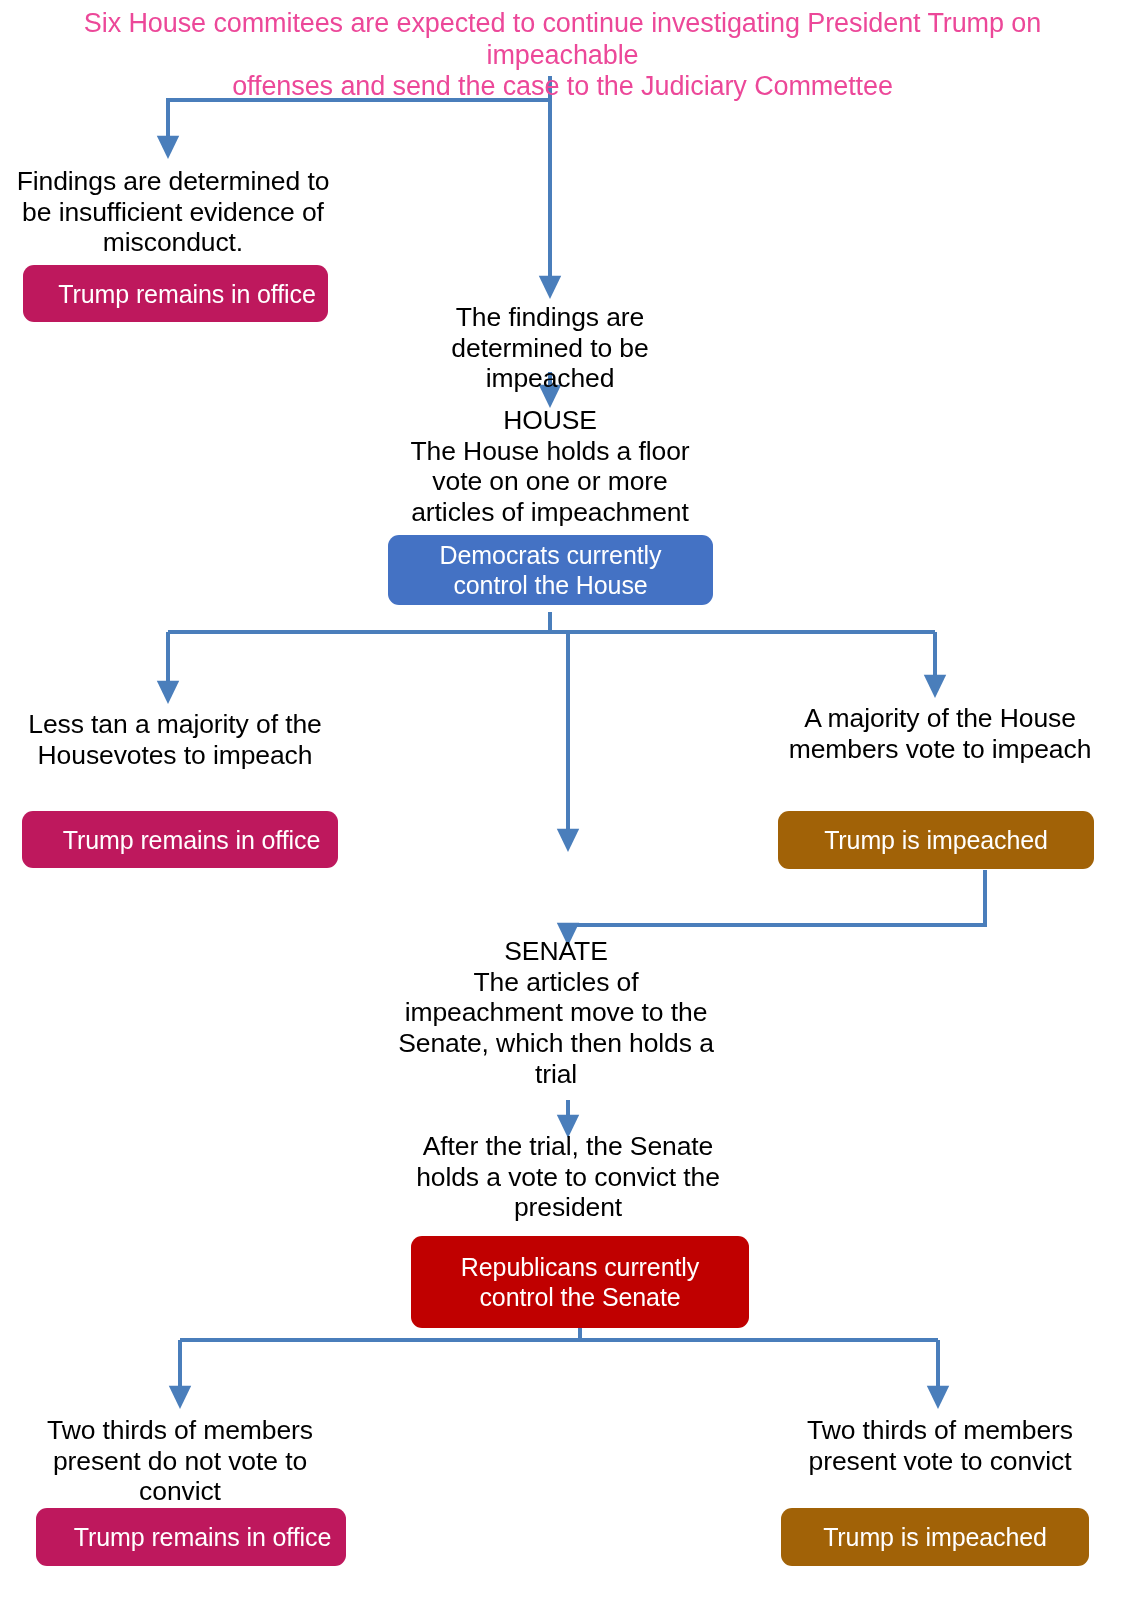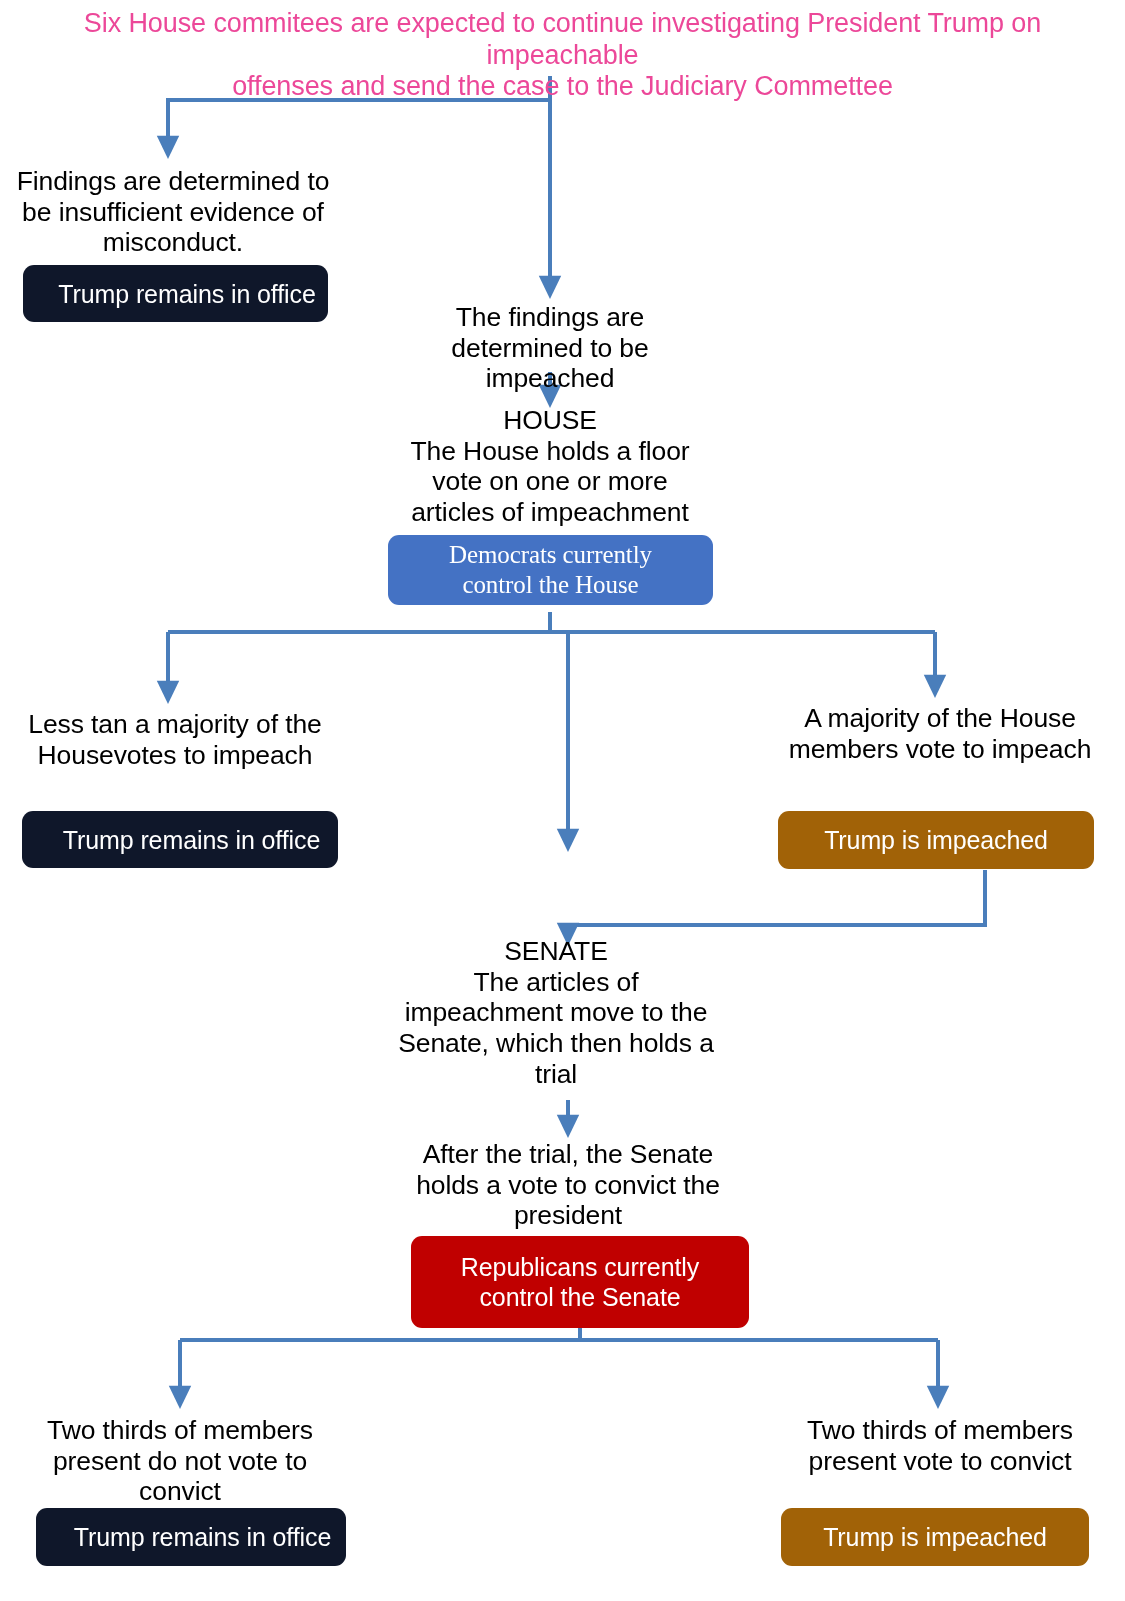--- a/index.html
+++ b/index.html
@@ -52,21 +52,21 @@
     display: flex;
     align-items: center;
     justify-content: center;
     text-align: center;
     font-size: 25px;
     line-height: 1.2;
     box-sizing: border-box;
     padding: 4px 10px;
     letter-spacing: -0.1px;
   }
-  .pill-gray   { background: #0f172a; padding-left: 33px; }
+  .pill-gray   { background: #be185d; padding-left: 33px; }
   .pill-blue   { background: #4472C4; }
   .pill-red    { background: #a16207; }
   .pill-darkred{ background: #C00000; }
 </style>
 </head>
 <body>
 
 <div id="chart">
 
   <svg class="svg-layer" viewBox="0 0 1125 1601">
@@ -119,21 +119,21 @@
     <span class="heading-line">determined to be impeached</span>
   </div>
 
   <div class="node plain-text" style="left:390px; top:405px; width:320px;">
     <span class="heading-line">HOUSE</span>
     <span class="heading-line">The House holds a floor</span>
     <span class="heading-line">vote on one or more</span>
     <span class="heading-line">articles of impeachment</span>
   </div>
 
-  <div class="pill pill-blue" style="left:388px; top:535px; width:325px; height:70px; flex-direction:column;font-family:Liberation Serif, serif;">
+  <div class="pill pill-blue" style="left:388px; top:535px; width:325px; height:70px; flex-direction:column;">
     <span>Democrats currently</span>
     <span>control the House</span>
   </div>
 
   <div class="node plain-text" style="left:10px; top:709px; width:330px;">
     <span class="heading-line">Less tan a majority of the</span>
     <span class="heading-line">Housevotes to impeach</span>
   </div>
 
   <div class="pill pill-gray" style="left:22px; top:811px; width:316px; height:57px;">Trump remains in office</div>
@@ -146,21 +146,21 @@
   <div class="pill pill-red" style="left:778px; top:811px; width:316px; height:58px;">Trump is impeached</div>
 
   <div class="node plain-text" style="left:396px; top:936px; width:320px;">
     <span class="heading-line">SENATE</span>
     <span class="heading-line">The articles of</span>
     <span class="heading-line">impeachment move to the</span>
     <span class="heading-line">Senate, which then holds a</span>
     <span class="heading-line">trial</span>
   </div>
 
-  <div class="node plain-text" style="left:408px; top:1131px; width:320px;margin-top:8px;">
+  <div class="node plain-text" style="left:408px; top:1131px; width:320px;">
     <span class="heading-line">After the trial, the Senate</span>
     <span class="heading-line">holds a vote to convict the</span>
     <span class="heading-line">president</span>
   </div>
 
   <div class="pill pill-darkred" style="left:411px; top:1236px; width:338px; height:92px; flex-direction:column;">
     <span>Republicans currently</span>
     <span>control the Senate</span>
   </div>
 

